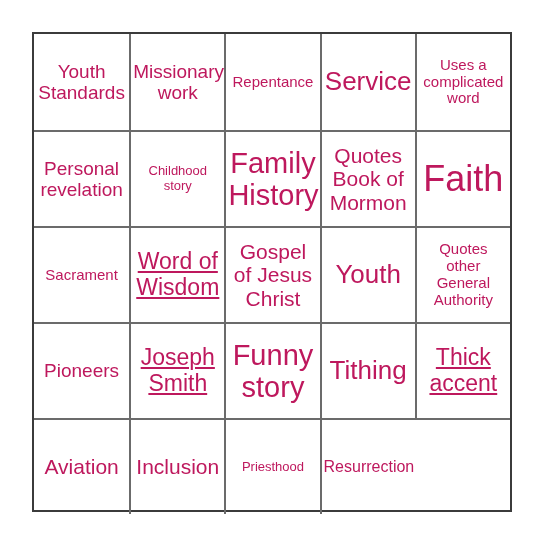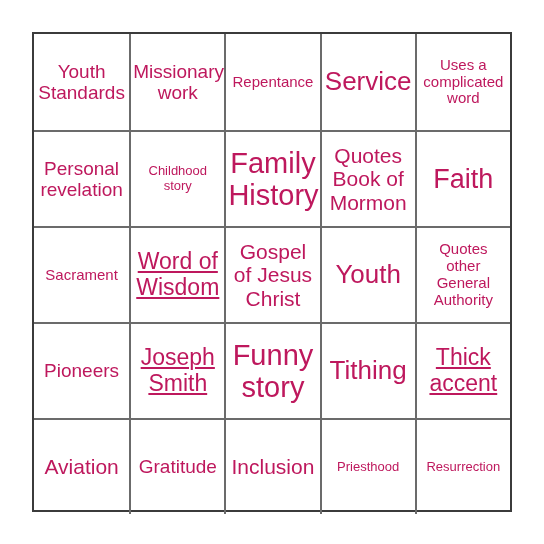--- a/index.html
+++ b/index.html
@@ -49,29 +49,29 @@
     border-left: 2px solid #6b6b6b;
   }
   .cell-text {
     display: block;
     width: 100%;
     line-height: 1.12;
     color: #be185d;
     white-space: pre-line;
   }
   
-  .fs-xxs .cell-text { font-size: 13px; }
+  .fs-xxs .cell-text { font-size: 16px; }
   .fs-xs  .cell-text { font-size: 15px; }
   .fs-s   .cell-text { font-size: 13px; }
   .fs-m   .cell-text { font-size: 19px; }
   .fs-ml  .cell-text { font-size: 21px; }
   .fs-l   .cell-text { font-size: 23px; text-decoration: underline; }
   .fs-xl  .cell-text { font-size: 26px; }
   .fs-xxl .cell-text { font-size: 29px; }
-  .fs-huge .cell-text { font-size: 27px; }
+  .fs-huge .cell-text { font-size: 36px; }
 </style>
 </head>
 <body>
 
 <div id="bingo-card">
     <div class="bingo-row">
       <div class="bingo-cell fs-m">
         <span class="cell-text">Youth
 Standards</span>
       </div>
@@ -153,23 +153,20 @@
       </div>
       <div class="bingo-cell fs-l">
         <span class="cell-text">Thick
 accent</span>
       </div>
     </div>
     <div class="bingo-row">
       <div class="bingo-cell fs-ml">
         <span class="cell-text">Aviation</span>
       </div>
-      <div class="bingo-cell fs-m">
-        <span class="cell-text">Gratitude</span>
-      </div>
       <div class="bingo-cell fs-ml">
         <span class="cell-text">Inclusion</span>
       </div>
       <div class="bingo-cell fs-s">
         <span class="cell-text">Priesthood</span>
       </div>
       <div class="bingo-cell fs-xxs">
         <span class="cell-text">Resurrection</span>
       </div>
     </div>

